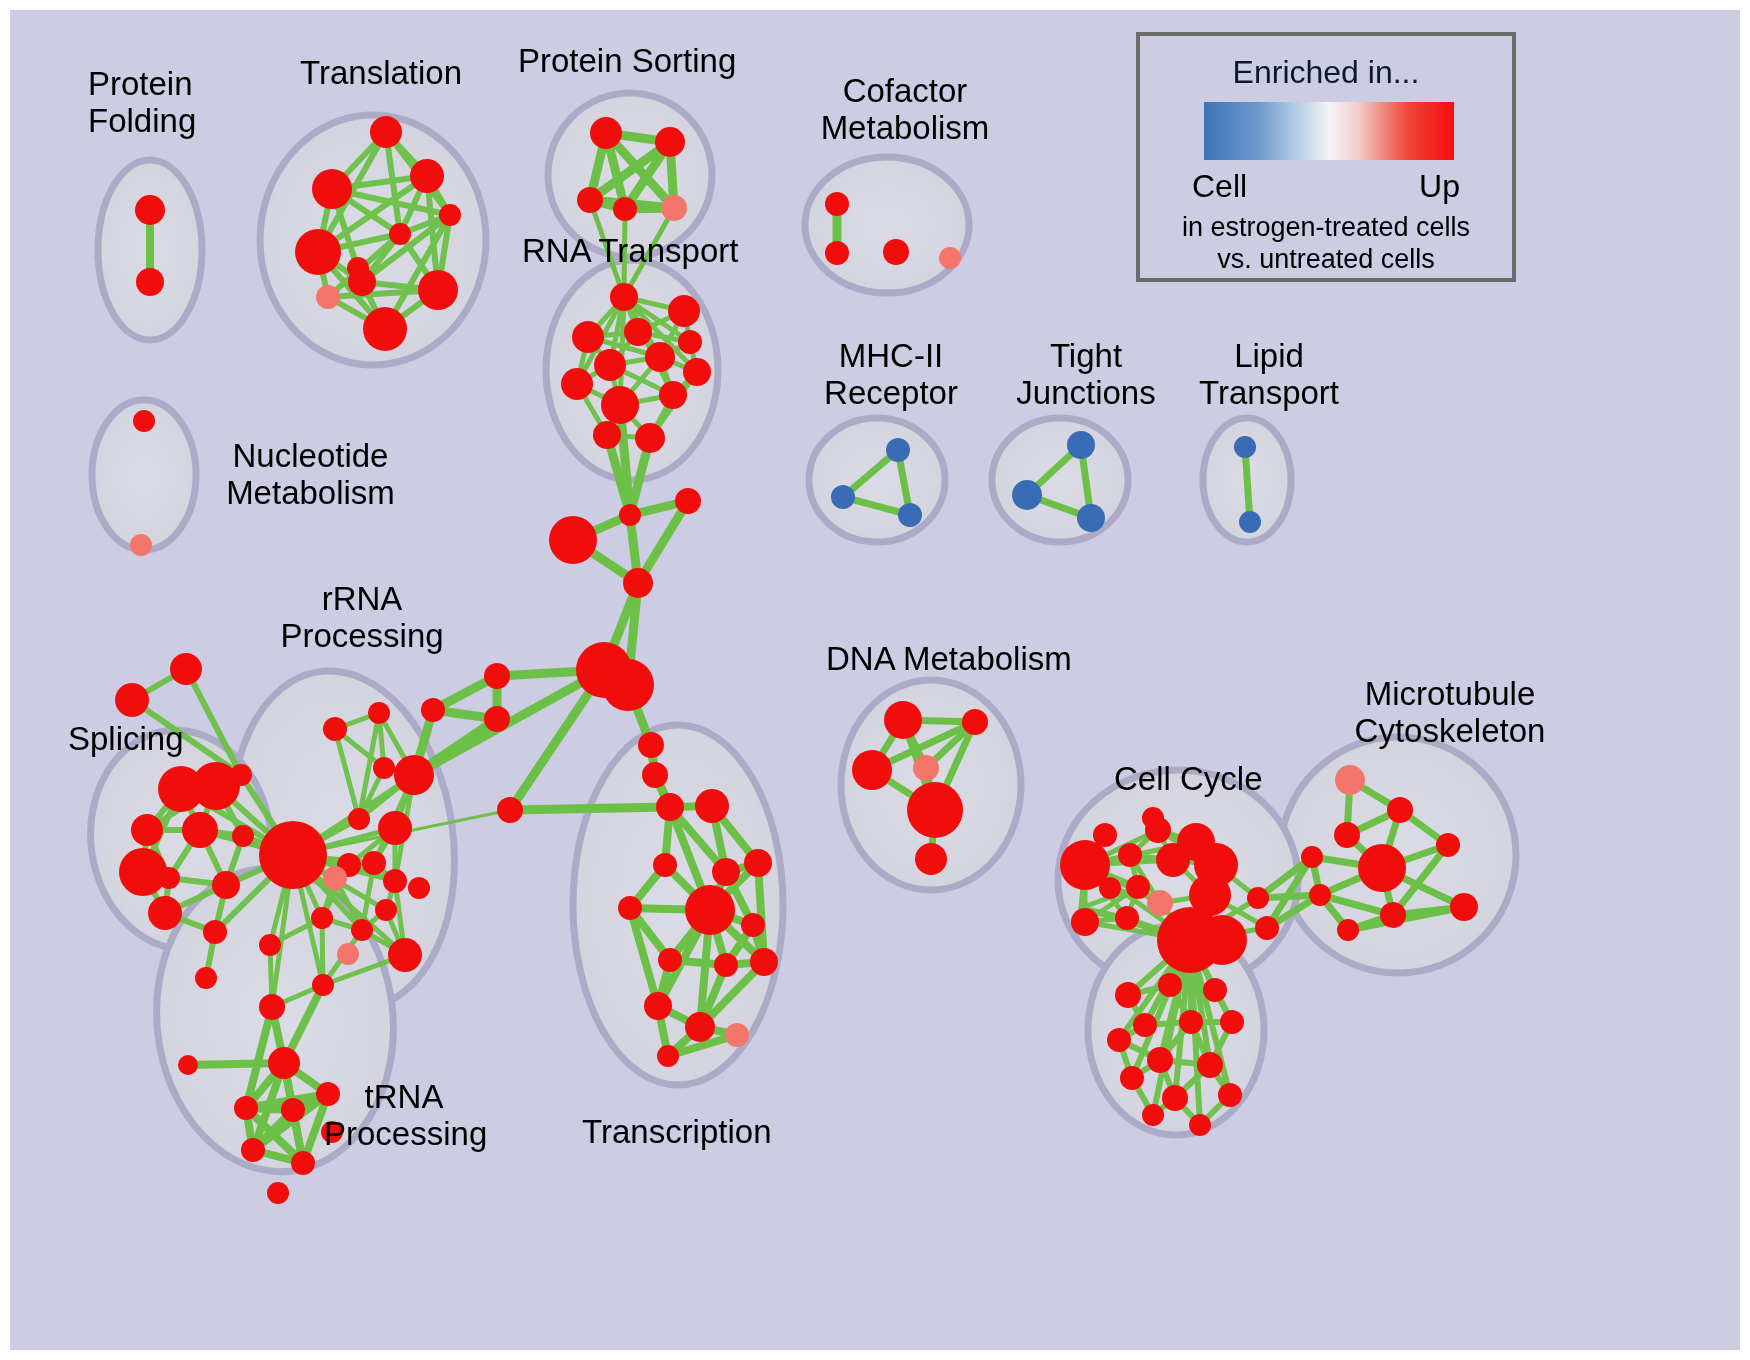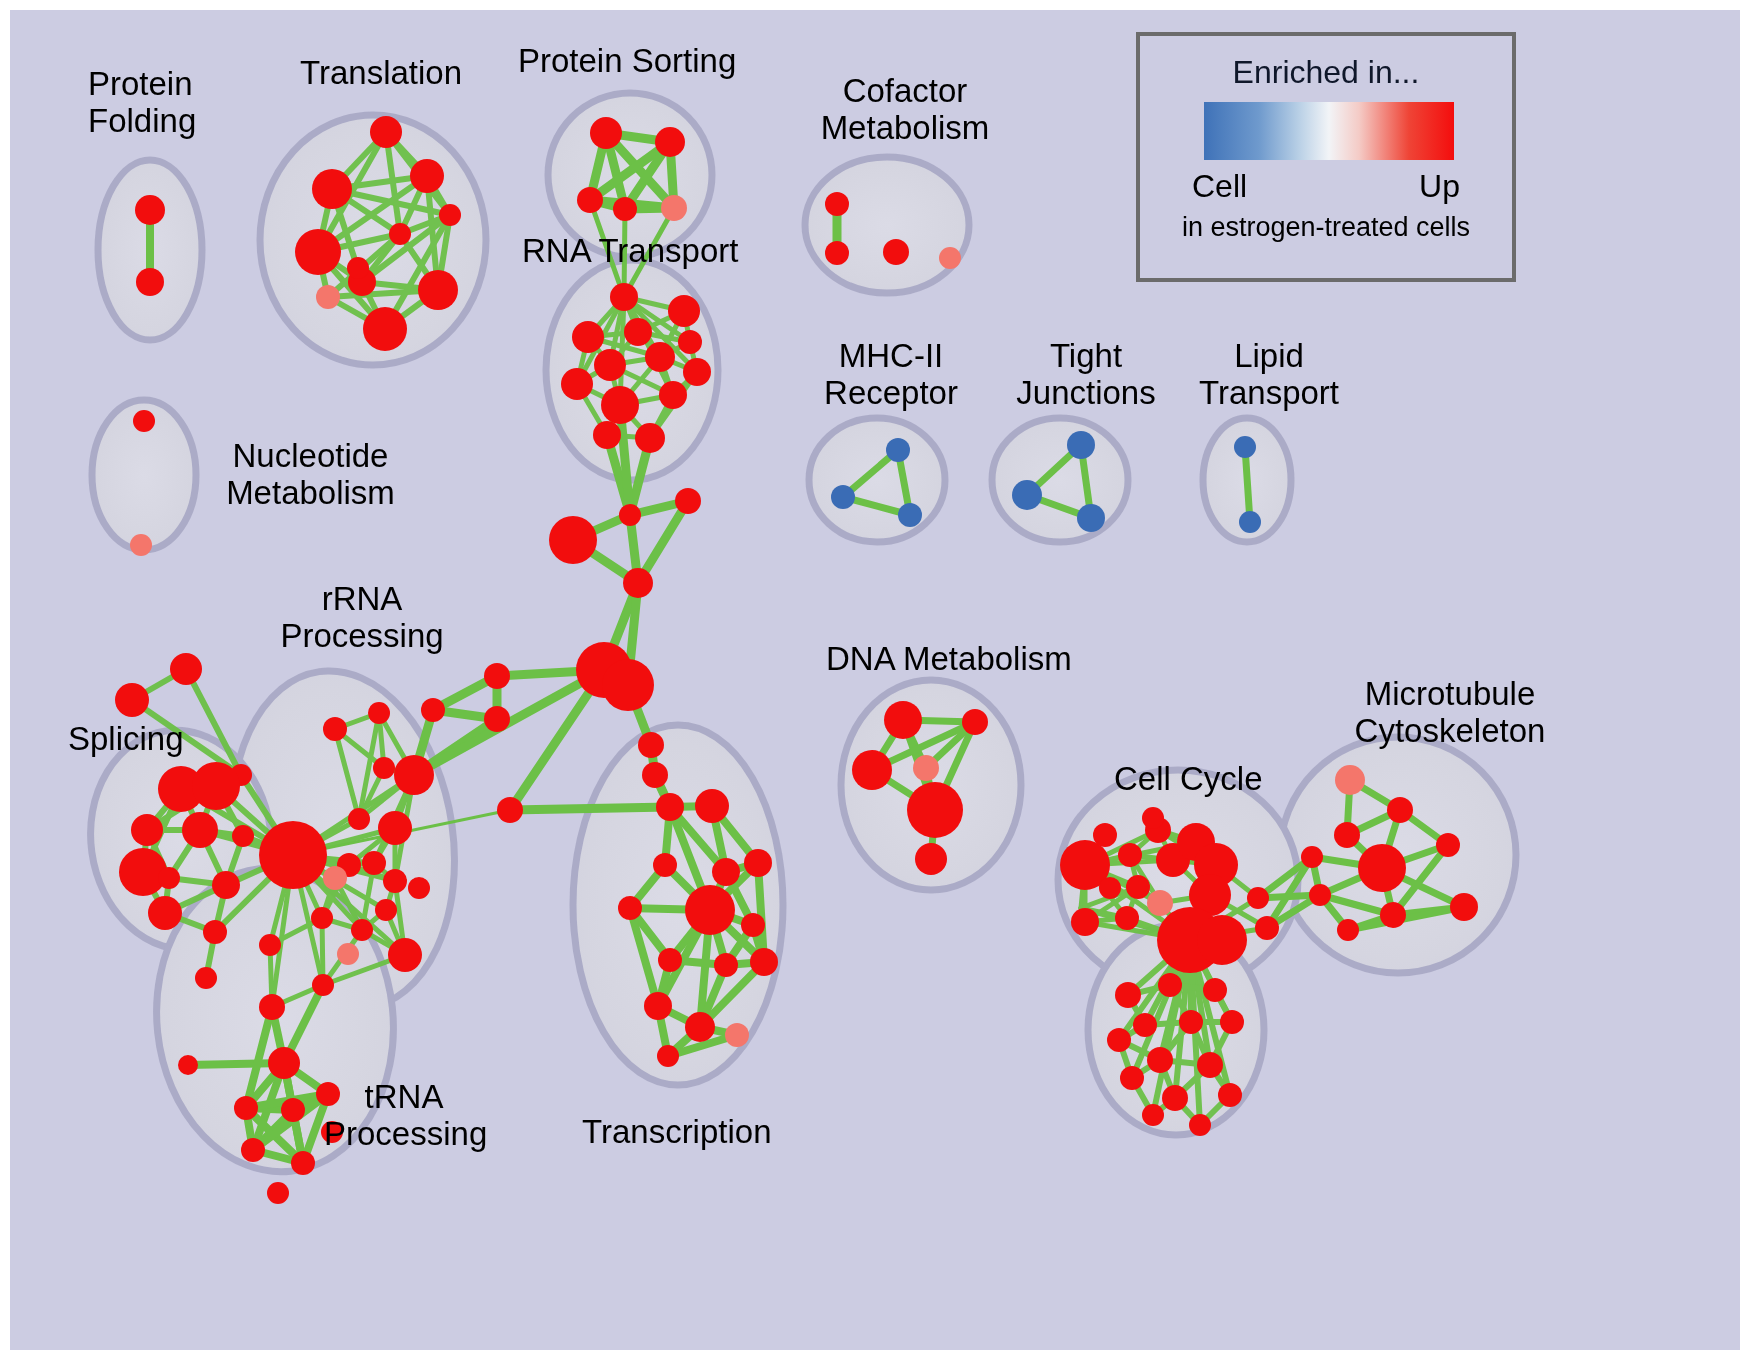--- a/index.html
+++ b/index.html
@@ -713,16 +713,17 @@
     <div class="clabel" style="left: 572px; top: 1056px; white-space: pre; margin-top: 47px;">Transcription</div>
     <div class="clabel ctr" style="left: 314px; top: 1068px; width: 160px; white-space: pre;">tRNA
 Processing</div>
 
     <div id="legend">
       <div id="legend-title">Enriched in...</div>
       <div id="legend-bar"></div>
       <div id="legend-down">Cell</div>
       <div id="legend-up">Up</div>
       <div id="legend-sub1">in estrogen-treated cells</div>
+      <div id="legend-sub2">vs. untreated cells</div>
     </div>
 
   </div>
 </div>
 
 </body></html>

